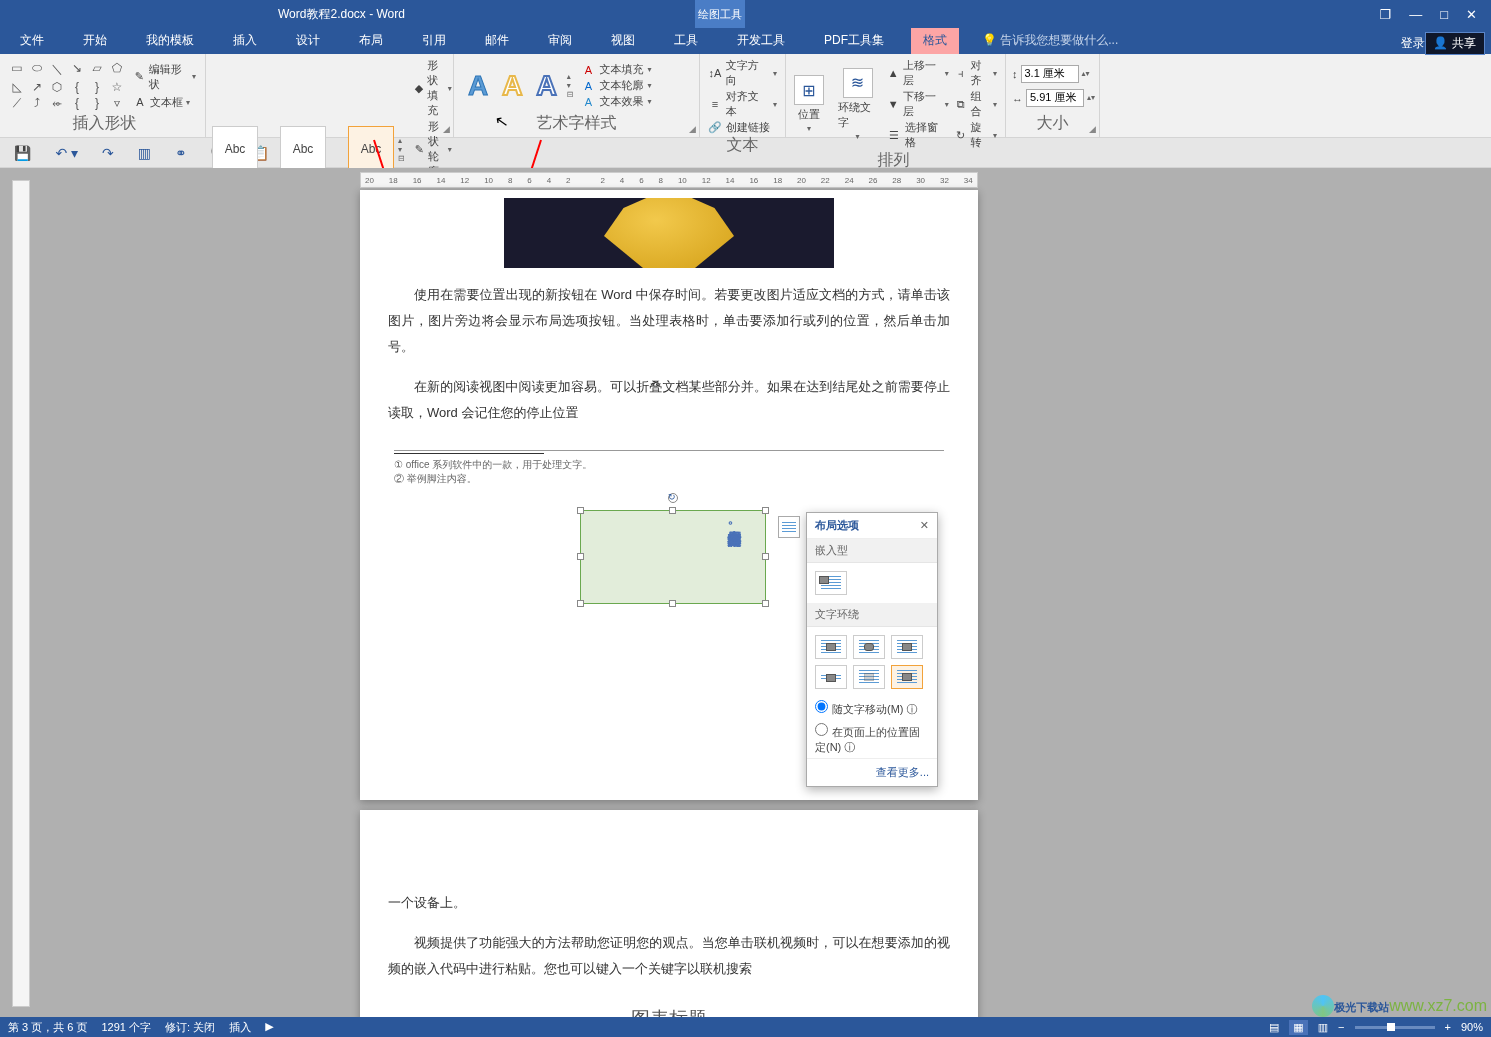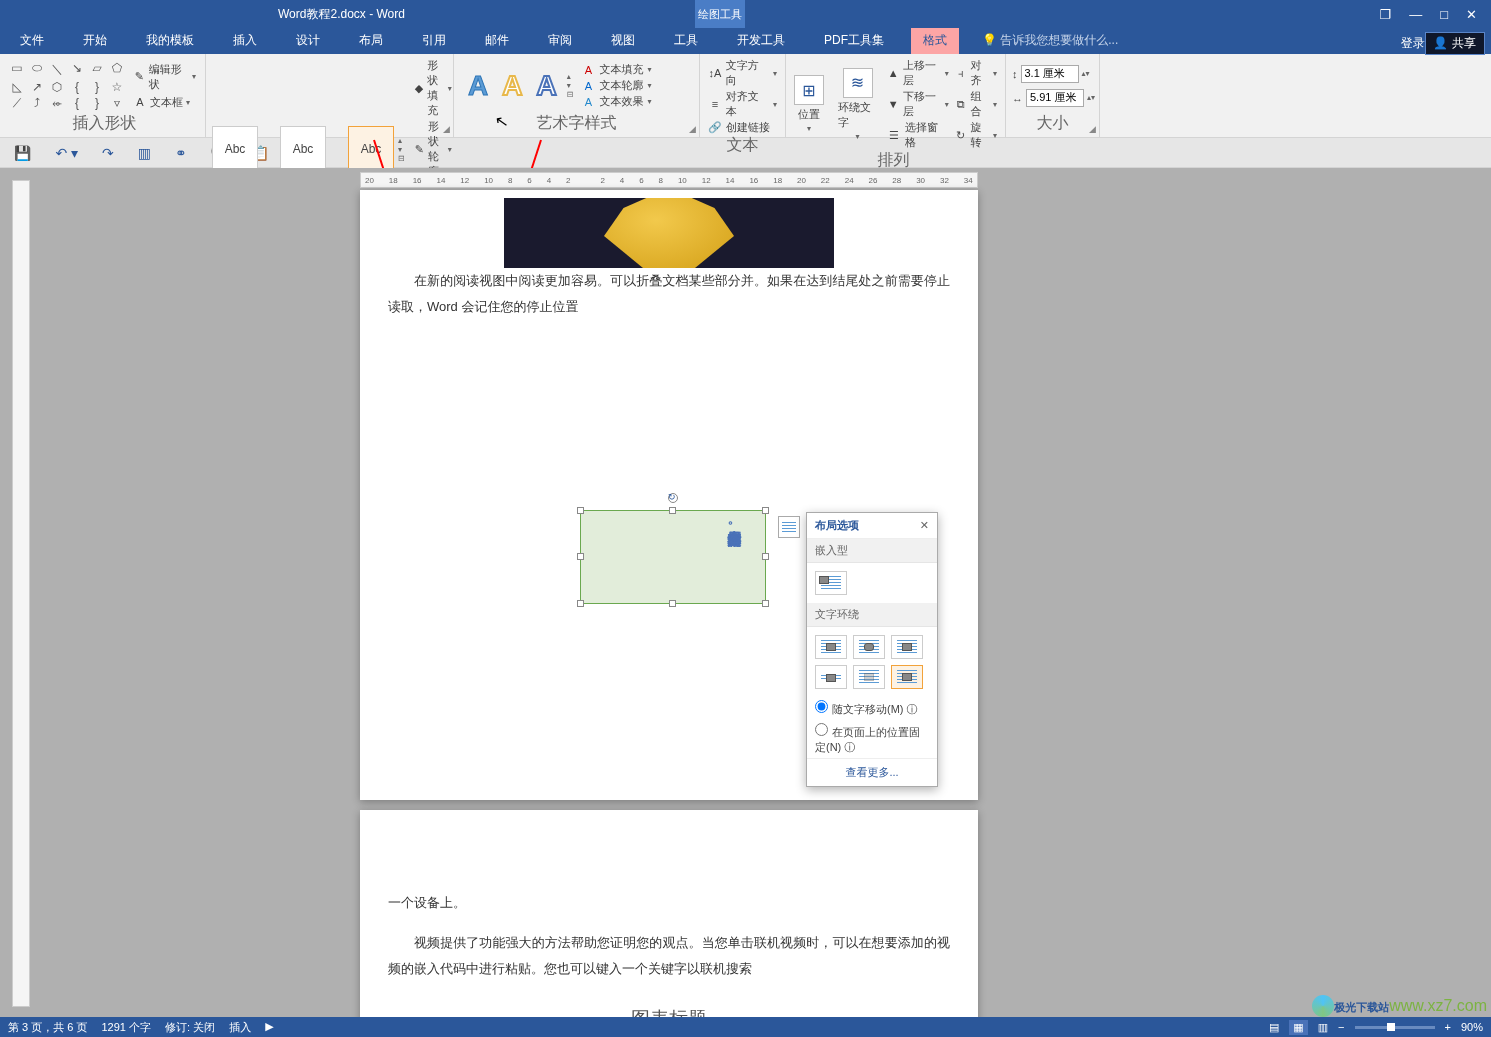--- a/index.html
+++ b/index.html
@@ -62,21 +62,21 @@
 .lp-head{display:flex;justify-content:space-between;align-items:center;padding:5px 8px;border-bottom:1px solid #eee;color:#2b579a;font-weight:bold}
 .lp-close{cursor:pointer;color:#666;font-weight:normal}
 .lp-sec{padding:4px 8px;background:#f1f1f1;color:#666;border-bottom:1px solid #e5e5e5}
 .lp-grid{display:flex;flex-wrap:wrap;gap:6px;padding:8px}
 .lp-item{width:32px;height:24px;border:1px solid #ccc;background:#fff;display:flex;align-items:center;justify-content:center;cursor:pointer;position:relative}
 .lp-item.sel{border:1px solid #f2a23a;background:#fdf2e3}
 .lp-lines{width:20px;height:14px;background:repeating-linear-gradient(#5b9bd5,#5b9bd5 1px,transparent 1px,transparent 3px)}
 .lp-box{position:absolute;width:10px;height:8px;background:#888;border:1px solid #555}
 .lp-radio{display:block;padding:3px 8px}
 .lp-radio input{margin-right:4px}
-.lp-more{display:block;text-align:center;padding:6px 8px;color:#2b579a;cursor:pointer;border-top:1px solid #eee}
+.lp-more{display:block;text-align:right;padding:6px 8px;color:#2b579a;cursor:pointer;border-top:1px solid #eee}
 .footnote{font-size:10px;color:#666;padding:2px 0;border-top:1px solid #999;margin:10px 34px 0}
 .footnote-line{width:150px;border-top:1px solid #333;margin-bottom:4px}
 .chart-area{margin:10px auto;width:270px}
 .chart-title{text-align:center;font-size:19px;color:#555;margin-bottom:4px}
 .red-arrow{position:absolute;width:2px;background:#ff0000;transform-origin:top center}
 .red-arrow::after{content:"";position:absolute;bottom:-2px;left:-5px;border:6px solid transparent;border-top:14px solid #ff0000}
 .statusbar{position:absolute;left:0;right:0;bottom:0;height:20px;background:#2b579a;color:#fff;font-size:11px;display:flex;align-items:center;padding:0 8px;justify-content:space-between}
 .status-left{display:flex;gap:14px}
 .status-right{display:flex;gap:10px;align-items:center}
 .zoom-slider{width:80px;height:3px;background:#698bc0;position:relative}
@@ -374,21 +374,27 @@
       <span>30</span>
       <span>32</span>
       <span>34</span>
     </div>
 
   <div class="page page1">
     <div style="height:8px"></div>
     <div class="doc-img">
         <div class="leaf"></div>
       </div>
+    <div class="doc-text" style="text-indent:2em">使用在需要位置出现的新按钮在 Word 中保存时间。若要更改图片适应文档的方式，请单击该图片，图片旁边将会显示布局选项按钮。当处理表格时，单击要添加行或列的位置，然后单击加号。</div>
     <div class="doc-text" style="text-indent:2em;padding-top:0">在新的阅读视图中阅读更加容易。可以折叠文档某些部分并。如果在达到结尾处之前需要停止读取，Word 会记住您的停止位置</div>
+    <div class="footnote">
+      <div class="footnote-line"></div>
+      <div>① <span>office 系列软件中的一款，用于处理文字。</span></div>
+      <div>② <span>举例脚注内容。</span></div>
+    </div>
   </div>
 
   <div class="page page2">
     <div class="doc-text" style="padding-top:80px">一个设备上。</div>
     <div class="doc-text" style="padding-top:0;text-indent:2em">视频提供了功能强大的方法帮助您证明您的观点。当您单击联机视频时，可以在想要添加的视频的嵌入代码中进行粘贴。您也可以键入一个关键字以联机搜索</div>
     <div class="chart-area">
       <div class="chart-title">图表标题</div>
 
     </div>
   </div>

